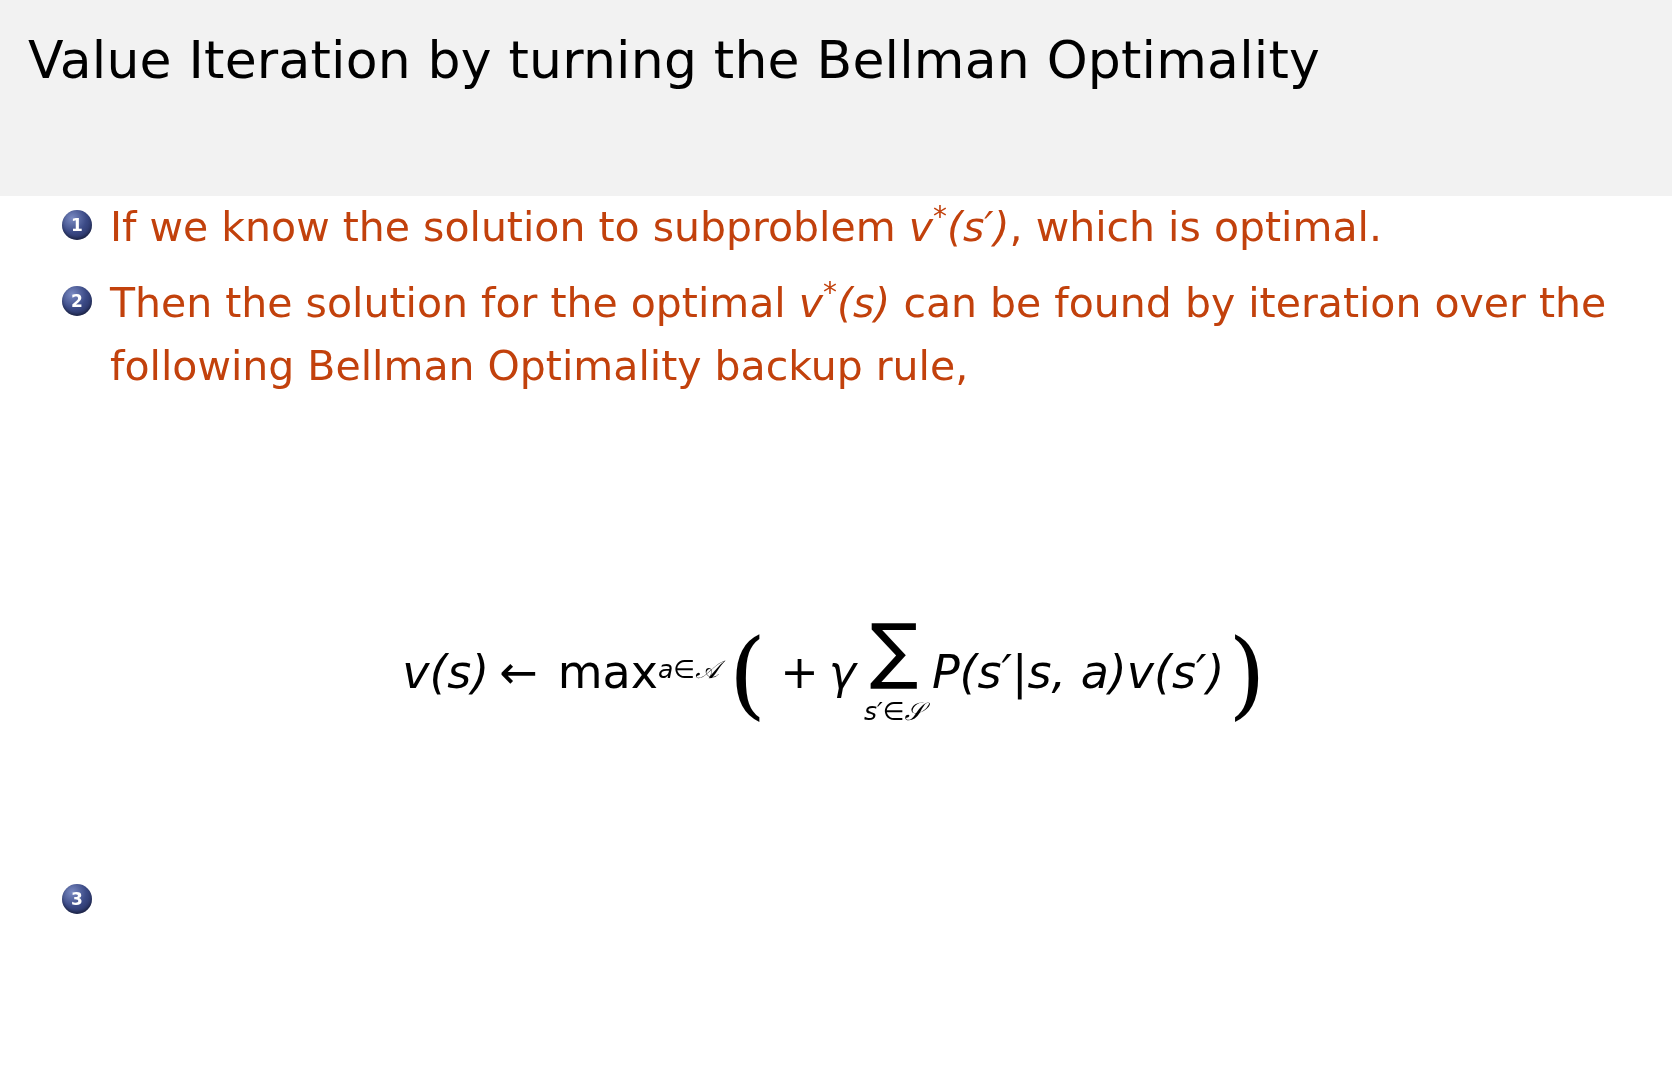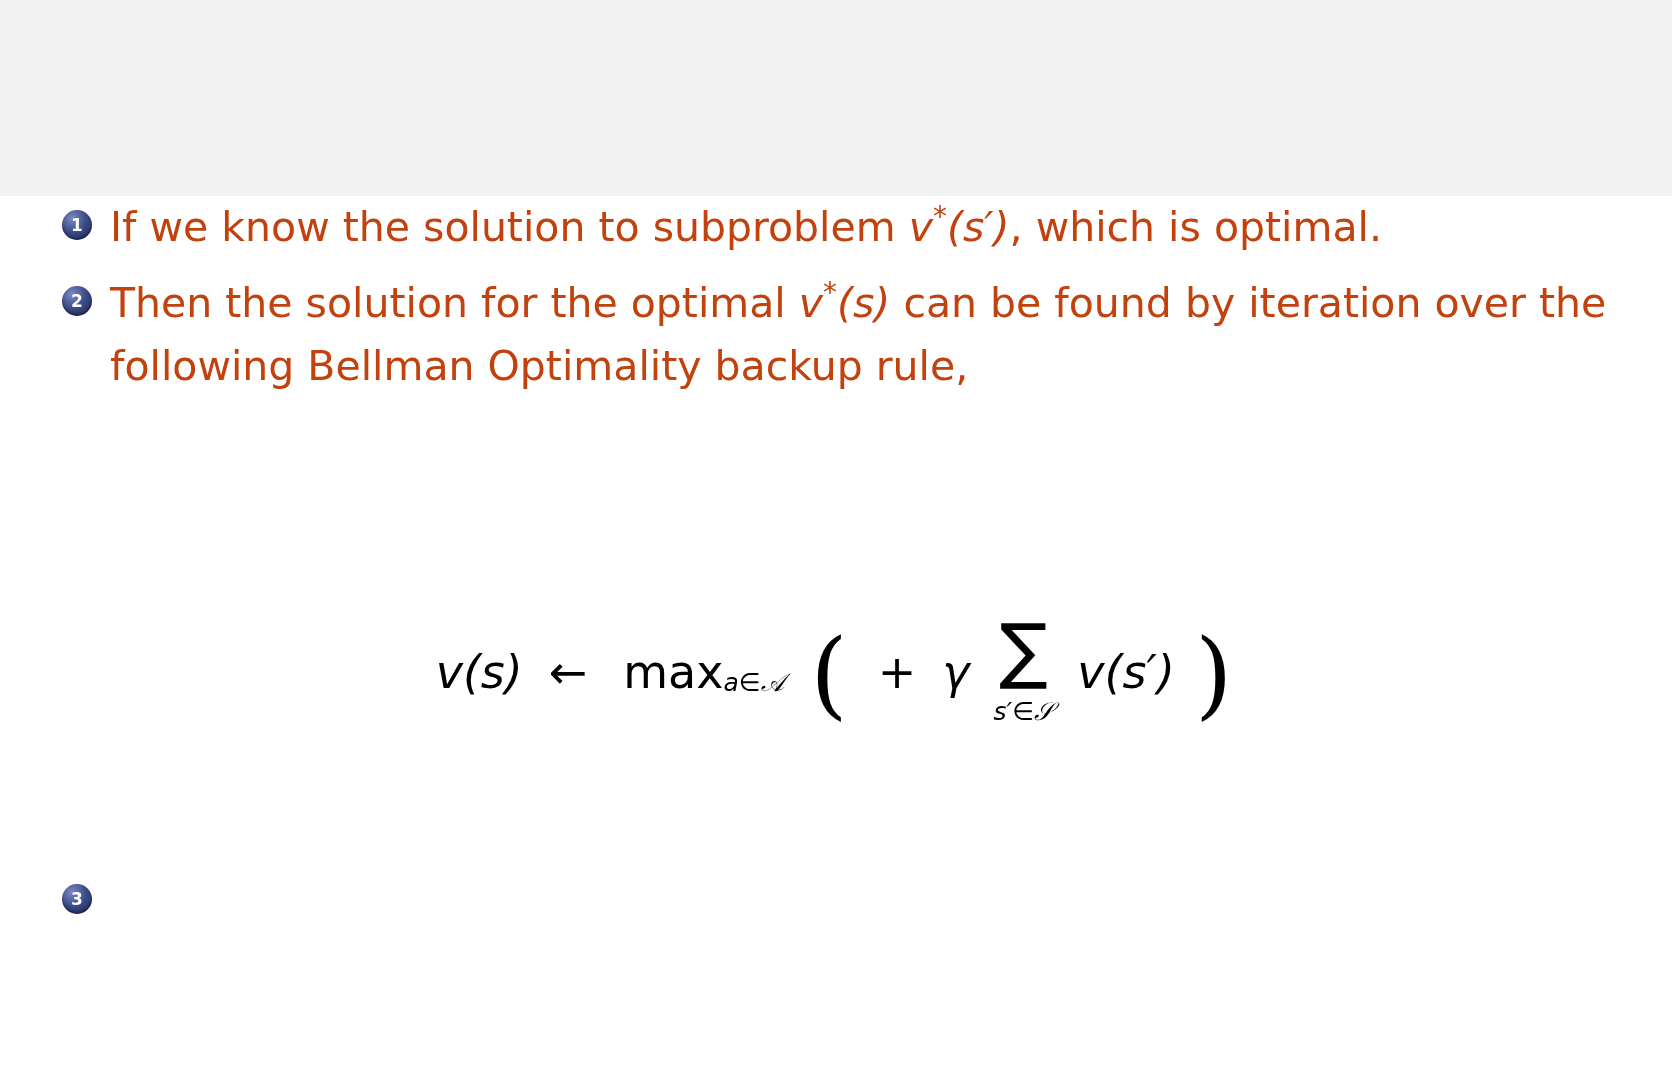--- a/index.html
+++ b/index.html
@@ -82,41 +82,40 @@
     text-align: center;
     font-size: 46px;
     color: #000000;
     white-space: nowrap;
   }
   .eq-inner {
     display: inline-flex;
     align-items: center;
     justify-content: center;
     font-style: italic;
-    gap: 16px;
   }
   .op {
     font-style: normal;
     margin: 0 10px;
   }
   .maxblock {
     display: inline-flex;
     flex-direction: row;
     align-items: flex-start;
     font-style: normal;
     margin: 0 6px 0 10px;
   }
   .maxblock .m-main {
     font-size: 46px;
     line-height: 1;
   }
   .maxblock .m-sub {
     font-size: 25px;
     line-height: 1;
-    margin-top: 21px;
+    margin-top: 8px;
     font-style: italic;
   }
   .bigparen {
     font-size: 96px;
     font-style: normal;
     line-height: 0.72;
     position: relative;
     top: 2px;
     margin: 0 4px;
     font-family: "DejaVu Serif", serif;
@@ -151,20 +150,21 @@
     width: 1590px;
   }
 </style>
 </head>
 <body>
 
 <div class="slide">
 
   <div class="title-bar">
     <div class="title-text">
+      <div>Value Iteration by turning the Bellman Optimality</div>
     </div>
   </div>
 
   <div class="list">
 
     <div class="item">
       <span class="bullet">1</span>
       <span class="item-text">If we know the solution to subproblem <span class="math-var">v</span><span class="sup">*</span><span class="math-var">(s′)</span>, which is optimal.</span>
     </div>
 
@@ -183,20 +183,21 @@
         <span class="m-main">max</span>
         <span class="m-sub">a∈𝒜</span>
       </span>
       <span class="bigparen">(</span>
       <span class="op">+</span>
       <span>γ</span>
       <span class="sumblock">
         <span class="s-main">∑</span>
         <span class="s-sub">s′∈𝒮</span>
       </span>
+      <span>P(s′|s, a)</span>
       <span>v(s′)</span>
       <span class="bigparen">)</span>
     </span>
   </div>
 
   <div class="item-last">
     <div class="item">
       <span class="bullet">3</span>
     </div>
   </div>

